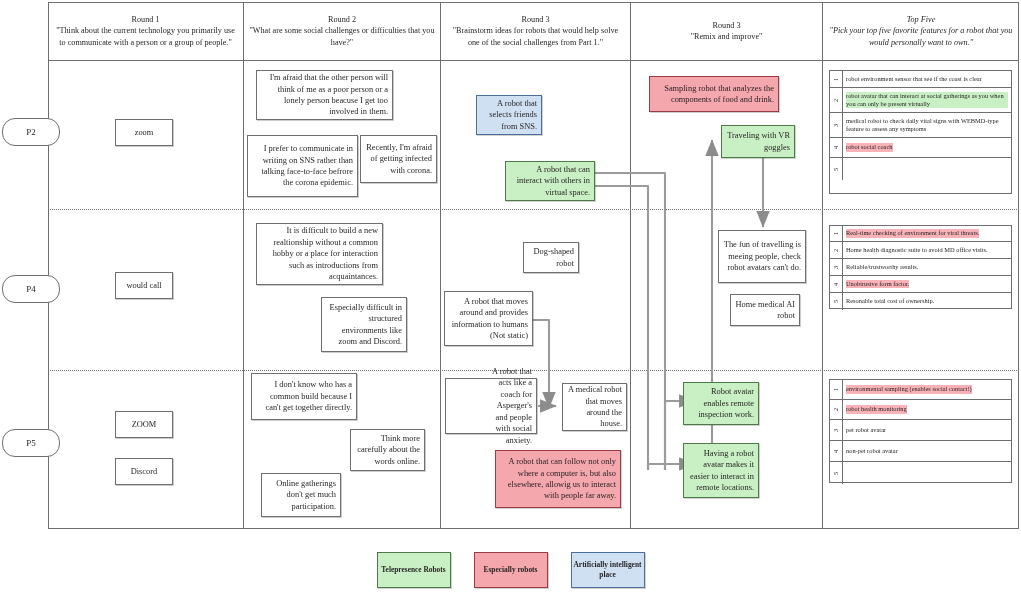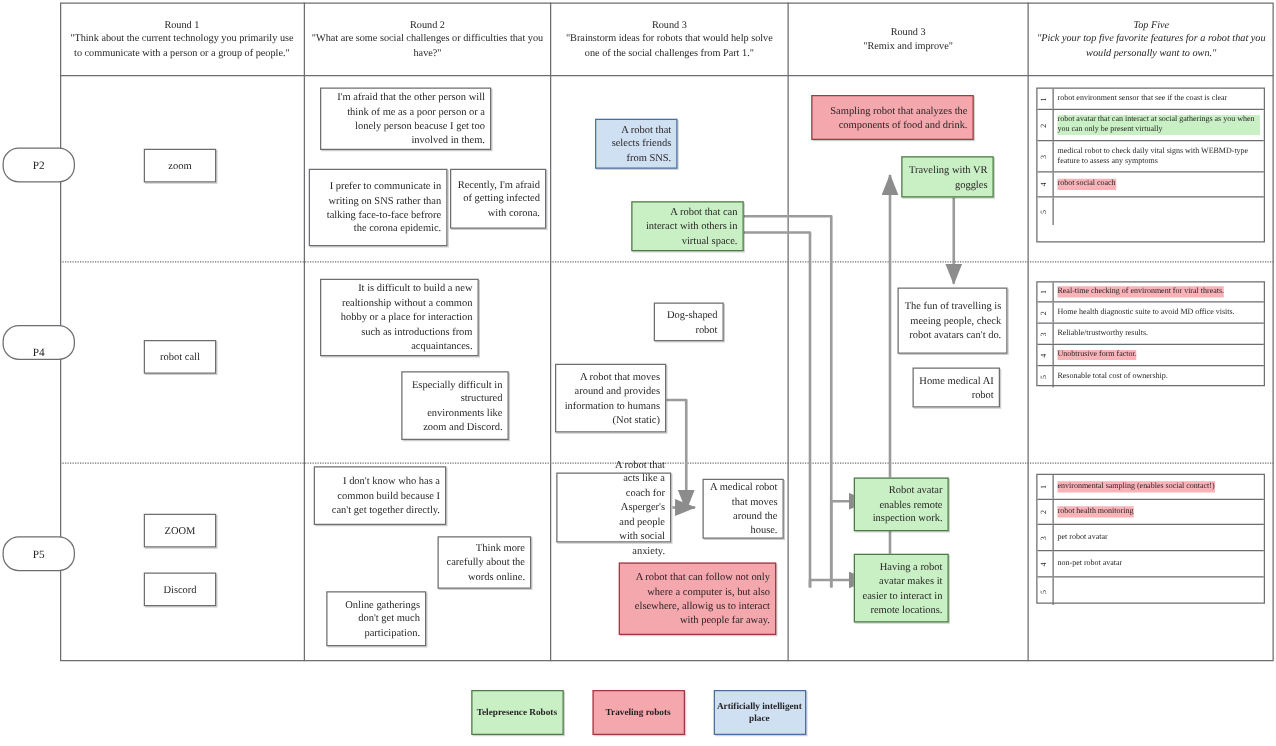--- a/index.html
+++ b/index.html
@@ -125,21 +125,21 @@
       <path d="M538,406 L556,406" marker-end="url(#ah)"></path>
 
       <path d="M665,470 L665,401 L695,401" marker-end="url(#ah)"></path>
       <path d="M648,470 L648,464 L695,464" marker-end="url(#ah)"></path>
     </g>
   </svg>
 
   <div class="pill" style="left:2px;top:118px;">
     <span>P2</span>
   </div>
-  <div class="pill" style="left:2px;top:260px;align-items:flex-end;">
+  <div class="pill" style="left:2px;top:275px;">
     <span>P4</span>
   </div>
   <div class="pill" style="left:2px;top:429px;">
     <span>P5</span>
   </div>
 
   <div class="node plain" style="left:115px;top:119px;width:58px;height:27px;">
     <span>zoom</span>
   </div>
 
@@ -161,21 +161,21 @@
   </div>
 
   <div class="node pink" style="left:649px;top:76px;width:130px;height:36px;">
     <span>Sampling robot that analyzes the components of food and drink.</span>
   </div>
   <div class="node green" style="left:721px;top:125px;width:74px;height:33px;">
     <span>Traveling with VR   goggles</span>
   </div>
 
   <div class="node plain" style="left:115px;top:272px;width:58px;height:27px;">
-    <span>robot call</span>
+    <span>would call</span>
   </div>
 
   <div class="node plain" style="left:256px;top:223px;width:127px;height:62px;">
     <span>It is difficult to build a new realtionship without a common hobby or a place for interaction such as introductions from acquaintances.</span>
   </div>
   <div class="node plain" style="left:321px;top:297px;width:86px;height:55px;">
     <span>Especially difficult in structured environments like zoom and Discord.</span>
   </div>
 
   <div class="node plain" style="left:523px;top:242px;width:56px;height:31px;">
@@ -353,20 +353,20 @@
           <i></i>
         </div>
     </div>
   </div>
 
   <div class="legend">
     <div class="lg green">
       <span>Telepresence Robots</span>
     </div>
     <div class="lg pink">
-      <span>Traveling robots</span>
+      <span>Especially robots</span>
     </div>
     <div class="lg blue">
       <span>Artificially intelligent place</span>
     </div>
   </div>
 
 </div>
 
 </body></html>

